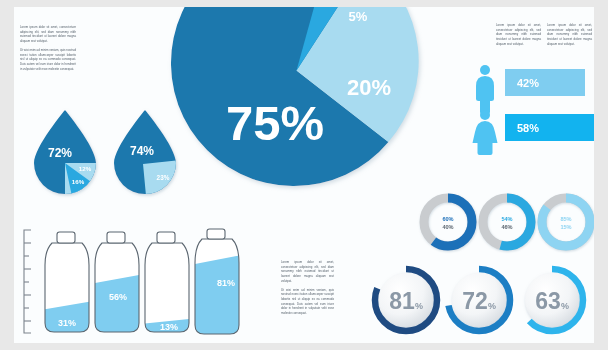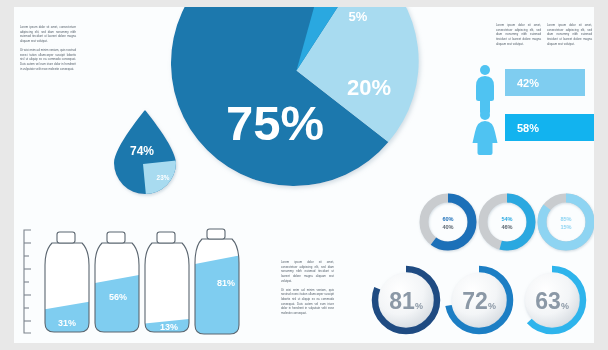--- a/index.html
+++ b/index.html
@@ -70,20 +70,44 @@
         <path d="M 127.5 127.5 L 219.4 198.9 A 123 123 0 0 0 198.4 18.2 Z" fill="#a8dbf0"></path>
 
         <path d="M 127.5 127.5 L 198.4 18.2 A 123 123 0 0 0 160.3 9.1 Z" fill="#29a8e0"></path>
       </g>
       <text class="pctlabel" x="106" y="197" font-size="49" text-anchor="middle">75%</text>
       <text class="pctlabel" x="200" y="152" font-size="22" text-anchor="middle">20%</text>
       <text class="pctlabel" x="189" y="78" font-size="13" text-anchor="middle">5%</text>
     </svg>
   </div>
 
+  <div class="abs" style="left:8px;top:100px;width:86px;height:90px;">
+    <svg width="86" height="90" viewBox="0 0 86 90">
+      <defs>
+        <clipPath id="dropClip1">
+          <path d="M43 3 C43 3 74 40 74 56 A31 31 0 1 1 12 56 C12 40 43 3 43 3 Z"></path>
+        </clipPath>
+        <filter id="dropShadow1" x="-20%" y="-20%" width="150%" height="150%">
+          <feDropShadow dx="1" dy="1.5" stdDeviation="1.6" flood-color="#9fb3c2" flood-opacity="0.5"></feDropShadow>
+        </filter>
+      </defs>
+      <g filter="url(#dropShadow1)">
+        <g clip-path="url(#dropClip1)">
+          <rect x="0" y="0" width="86" height="90" fill="#1a78ad"></rect>
+
+          <path d="M43 56 L 90 56 L 90 90 L 43 90 Z" fill="#a8dbf0"></path>
+
+          <path d="M43 56 L 90 90 L 52 99 Z" fill="#29a8e0"></path>
+        </g>
+      </g>
+      <text class="pctlabel" x="38" y="50" font-size="12" text-anchor="middle">72%</text>
+      <text class="pctlabel" x="63" y="64" font-size="6.2" text-anchor="middle">12%</text>
+      <text class="pctlabel" x="56" y="77" font-size="6.2" text-anchor="middle">16%</text>
+    </svg>
+  </div>
 
   <div class="abs" style="left:88px;top:100px;width:86px;height:90px;">
     <svg width="86" height="90" viewBox="0 0 86 90">
       <defs>
         <clipPath id="dropClip2">
           <path d="M43 3 C43 3 74 40 74 56 A31 31 0 1 1 12 56 C12 40 43 3 43 3 Z"></path>
         </clipPath>
         <filter id="dropShadow2" x="-20%" y="-20%" width="150%" height="150%">
           <feDropShadow dx="1" dy="1.5" stdDeviation="1.6" flood-color="#9fb3c2" flood-opacity="0.5"></feDropShadow>
         </filter>

